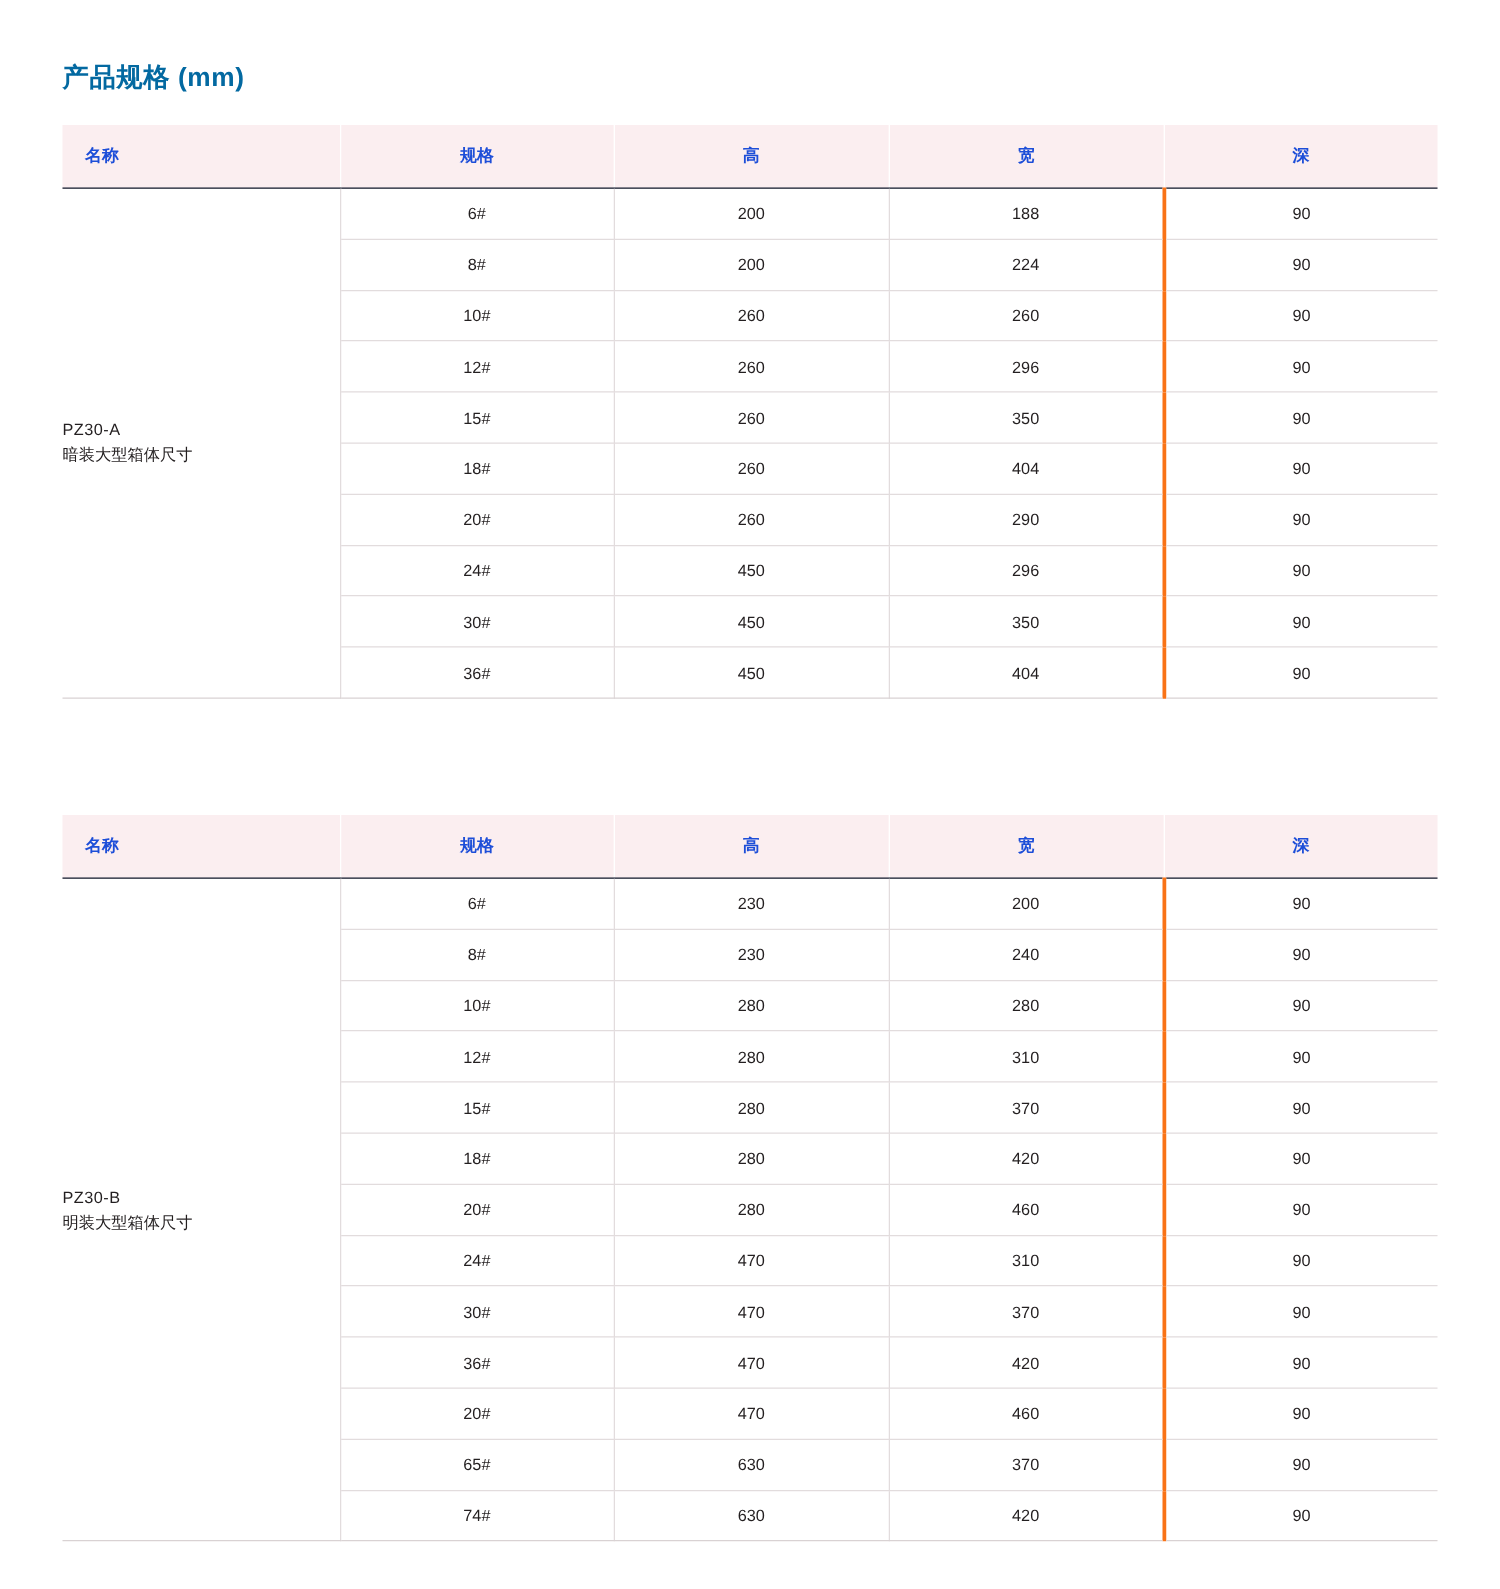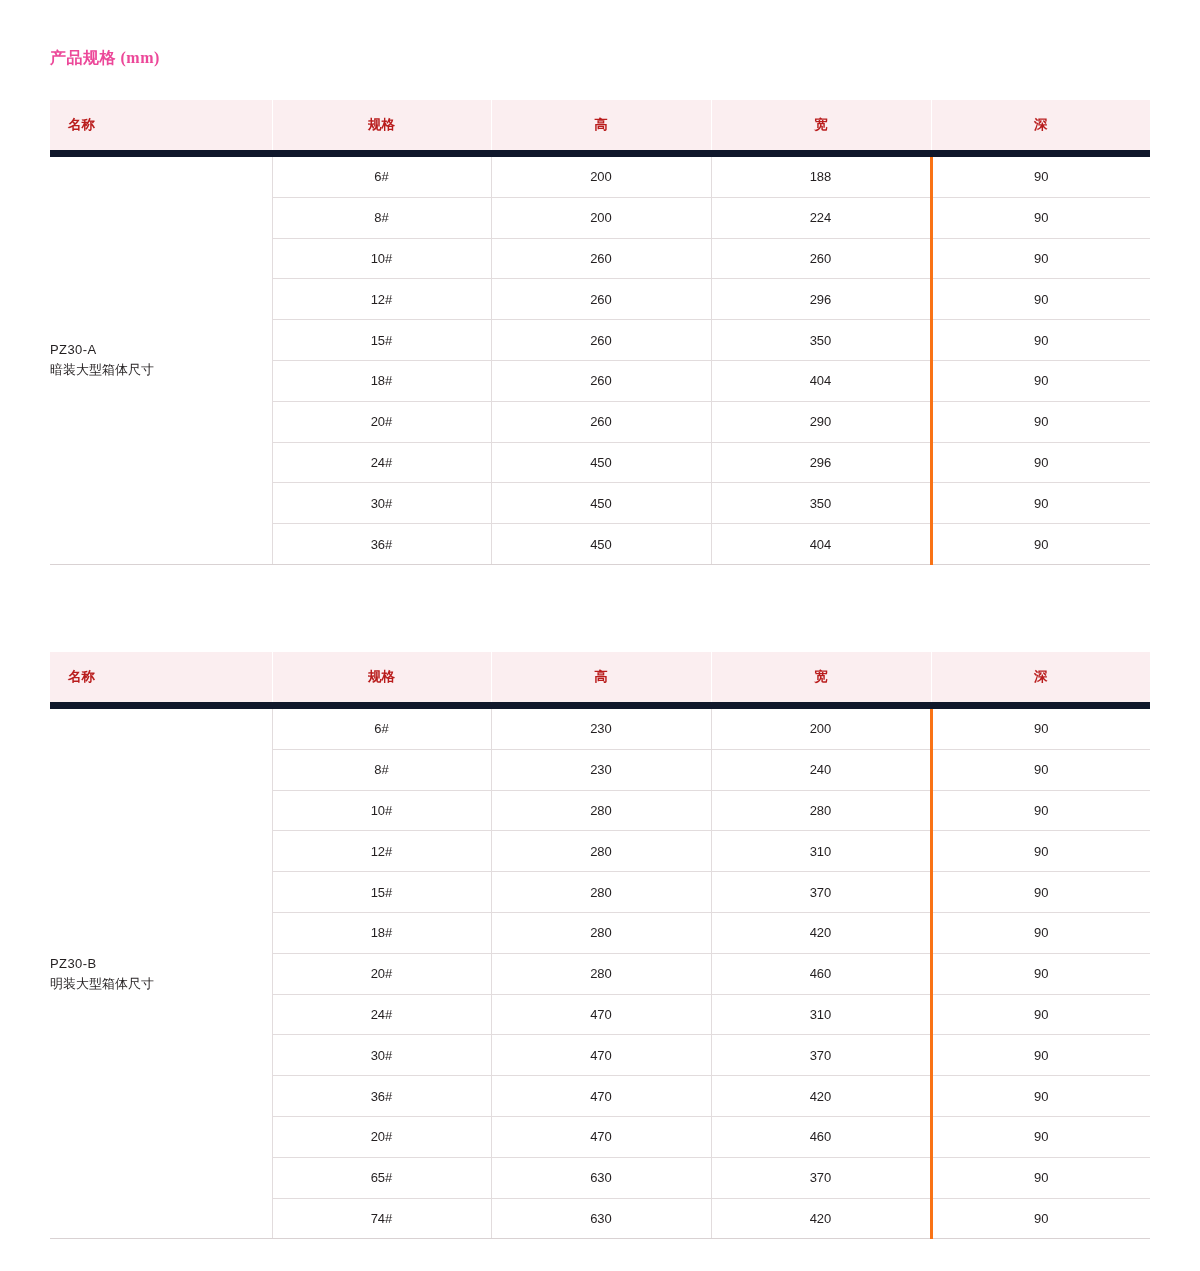--- a/index.html
+++ b/index.html
@@ -17,26 +17,25 @@
   .page {
     position: relative;
     width: 1200px;
     padding: 0;
     box-sizing: border-box;
   }
   .section-title {
     position: absolute;
     left: 50px;
     top: 48px;
-    font-size: 16px;
+    font-size: 21px;
     font-weight: bold;
-    color: #ec4899;
+    color: #0369a1;
     letter-spacing: 0.5px;
     white-space: nowrap;
-    font-family: Liberation Serif, serif;
   }
   .spec-table {
     position: absolute;
     left: 50px;
     width: 1100px;
     border-collapse: collapse;
     table-layout: fixed;
   }
   .table-a { top: 100px; }
   .table-b { top: 652px; }
@@ -44,26 +43,26 @@
   .spec-table col.c-name { width: 222px; }
   .spec-table col.c-spec { width: 219px; }
   .spec-table col.c-h    { width: 220px; }
   .spec-table col.c-w    { width: 220px; }
   .spec-table col.c-d    { width: 219px; }
 
   .spec-table thead th {
     background: #fbeef0;
     font-size: 13.5px;
     font-weight: bold;
-    color: #b91c1c;
+    color: #1d4ed8;
     height: 50px;
     padding: 0;
     text-align: center;
     border: none;
-    border-bottom: 7px solid #0f172a;
+    border-bottom: 1px solid #0f172a;
   }
   .spec-table thead th.name-head {
     text-align: left;
     padding-left: 18px;
   }
   .spec-table thead th.sep {
     border-left: 1px solid #ffffff;
   }
 
   .spec-table td {

